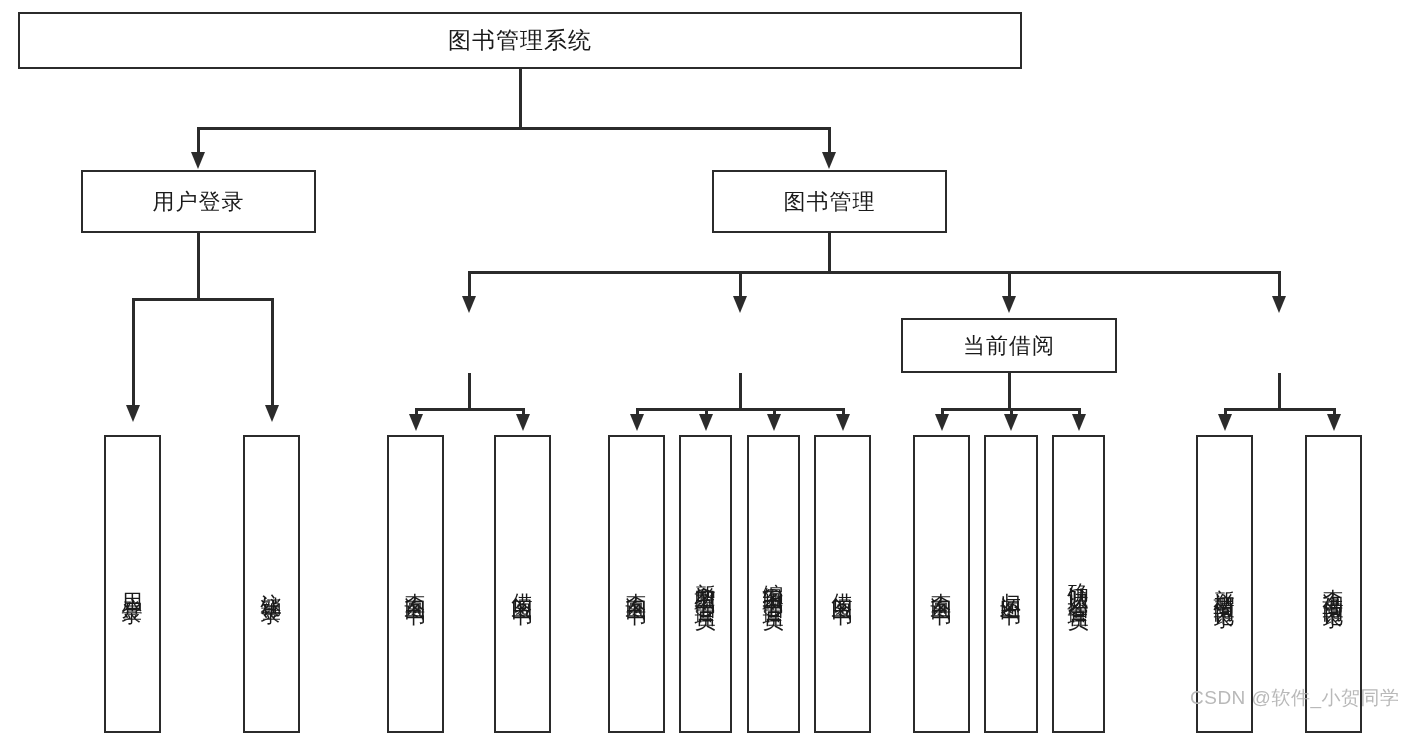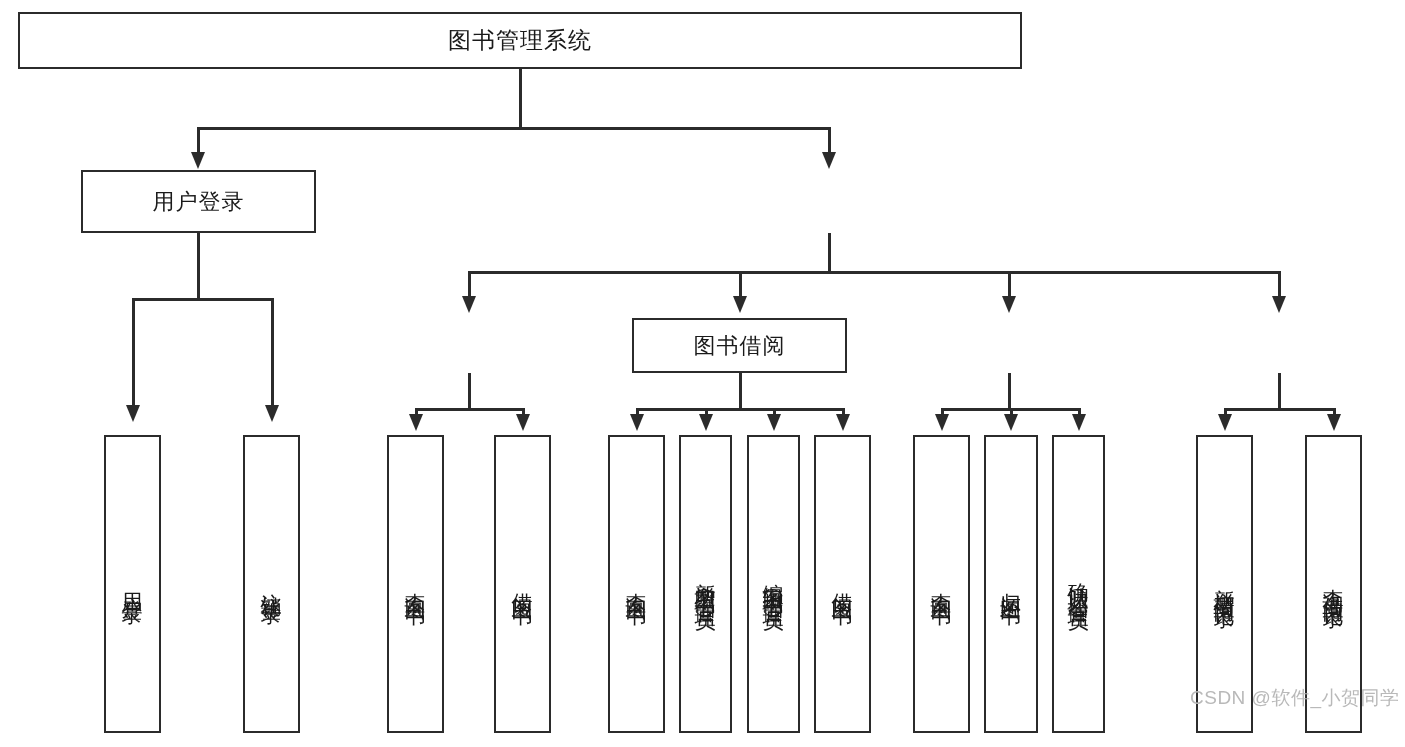--- a/index.html
+++ b/index.html
@@ -86,42 +86,45 @@
 
   <div class="edge v" style="left:519px; top:69px; width:2.5px; height:60px;"></div>
   <div class="edge h" style="left:197px; top:127px; width:633px; height:2.5px;"></div>
   <div class="edge v" style="left:197px; top:127px; width:2.5px; height:28px;"></div>
   <div class="arrow" style="left:191px; top:152px;"></div>
   <div class="edge v" style="left:828px; top:127px; width:2.5px; height:28px;"></div>
   <div class="arrow" style="left:822px; top:152px;"></div>
 
   <div class="node lvl2" style="left:81px; top:170px; width:235px; height:63px;">
     <span class="label">用户登录</span>
+  </div>
+  <div class="node lvl2" style="left:712px; top:170px; width:235px; height:63px;">
+    <span class="label">图书管理</span>
   </div>
 
   <div class="edge v" style="left:197px; top:233px; width:2.5px; height:67px;"></div>
   <div class="edge h" style="left:132px; top:298px; width:142px; height:2.5px;"></div>
   <div class="edge v" style="left:132px; top:298px; width:2.5px; height:110px;"></div>
   <div class="arrow" style="left:126px; top:405px;"></div>
   <div class="edge v" style="left:271px; top:298px; width:2.5px; height:110px;"></div>
   <div class="arrow" style="left:265px; top:405px;"></div>
 
   <div class="edge v" style="left:828px; top:233px; width:2.5px; height:40px;"></div>
   <div class="edge h" style="left:468px; top:271px; width:812px; height:2.5px;"></div>
   <div class="edge v" style="left:468px; top:271px; width:2.5px; height:28px;"></div>
   <div class="arrow" style="left:462px; top:296px;"></div>
   <div class="edge v" style="left:739px; top:271px; width:2.5px; height:28px;"></div>
   <div class="arrow" style="left:733px; top:296px;"></div>
   <div class="edge v" style="left:1008px; top:271px; width:2.5px; height:28px;"></div>
   <div class="arrow" style="left:1002px; top:296px;"></div>
   <div class="edge v" style="left:1278px; top:271px; width:2.5px; height:28px;"></div>
   <div class="arrow" style="left:1272px; top:296px;"></div>
 
-  <div class="node lvl3" style="left:632px; top:318px; width:215px; height:55px;">
-    <span class="label">图书借阅</span>
+  <div class="node lvl3" style="left:901px; top:318px; width:216px; height:55px;">
+    <span class="label">当前借阅</span>
   </div>
 
   <div class="edge v" style="left:468px; top:373px; width:2.5px; height:38px;"></div>
   <div class="edge h" style="left:415px; top:408px; width:110px; height:2.5px;"></div>
   <div class="edge v" style="left:415px; top:408px; width:2.5px; height:10px;"></div>
   <div class="arrow" style="left:409px; top:414px;"></div>
   <div class="edge v" style="left:522px; top:408px; width:2.5px; height:10px;"></div>
   <div class="arrow" style="left:516px; top:414px;"></div>
 
   <div class="edge v" style="left:739px; top:373px; width:2.5px; height:38px;"></div>

